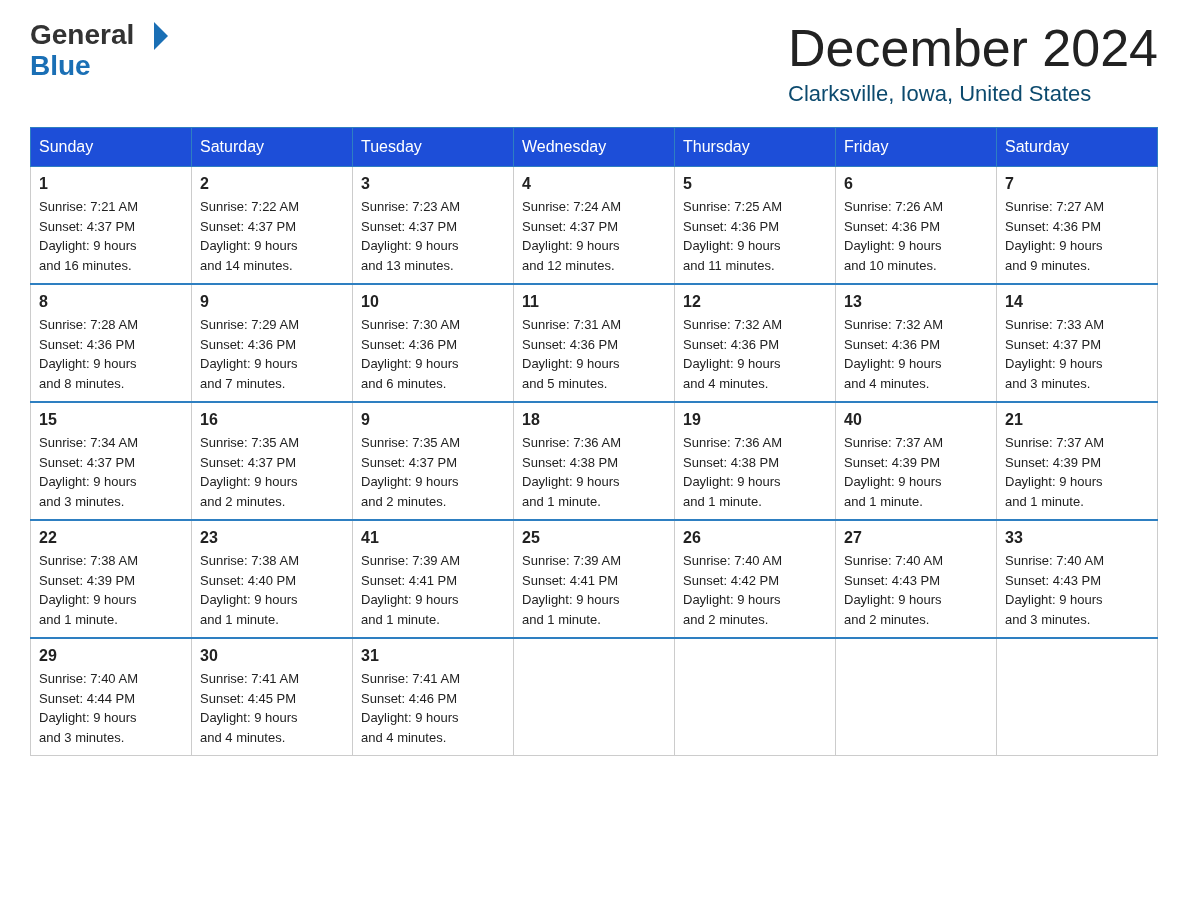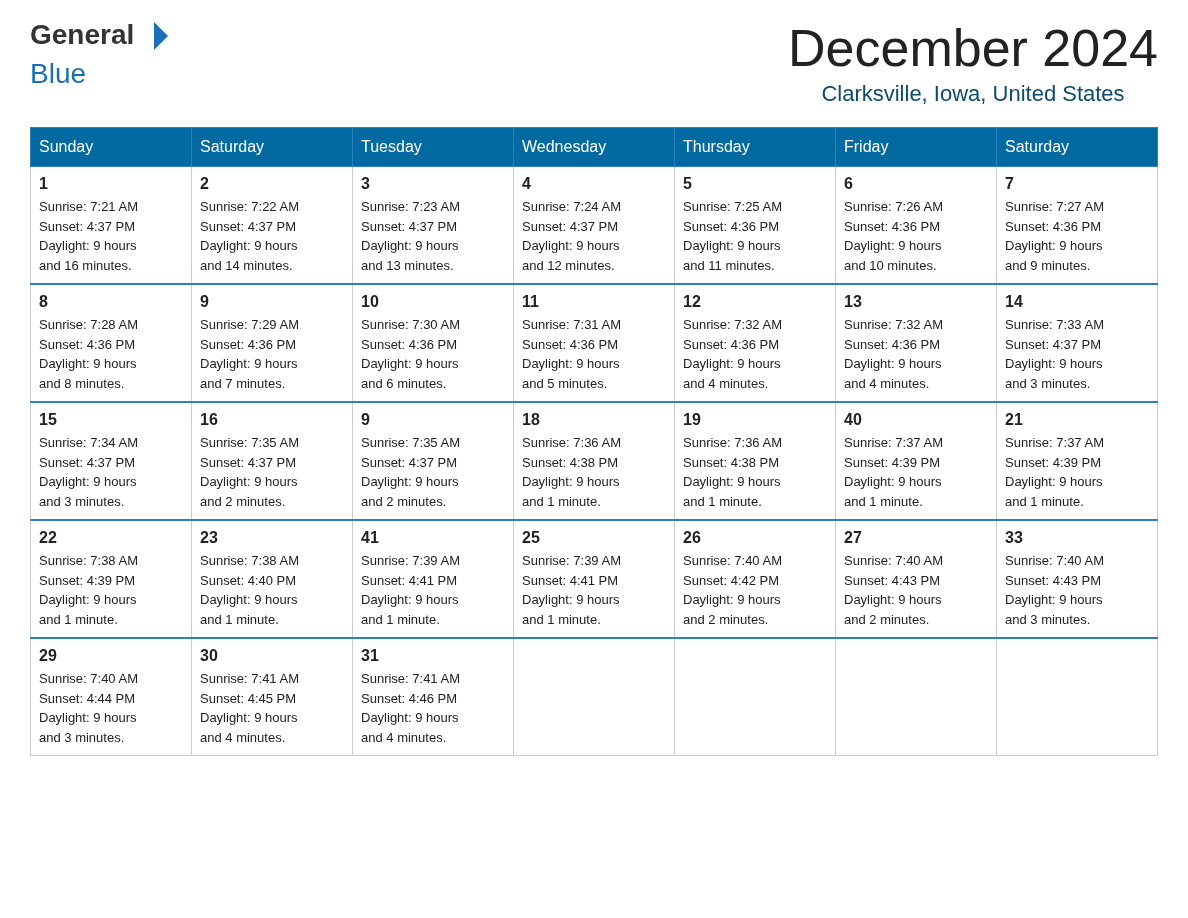--- a/index.html
+++ b/index.html
@@ -38,45 +38,45 @@
       width: 0;
       height: 0;
       border-left: 14px solid #1a6fb5;
       border-top: 14px solid transparent;
       border-bottom: 14px solid transparent;
       margin-left: 2px;
       margin-top: 2px;
     }
     .logo-blue {
       color: #1a6fb5;
-      font-weight: normal;
+      font-weight: bold;
       font-size: 28px;
-      margin-top: 10px;
+      margin-top: 2px;
     }
     .title-section {
-      text-align: center;
+      text-align: left;
     }
     .month-title {
       font-size: 52px;
       font-weight: normal;
       color: #222;
       line-height: 1.1;
     }
     .location {
       font-size: 22px;
       color: #0c4a6e;
       margin-top: 4px;
     }
     table {
       width: 100%;
       border-collapse: collapse;
       table-layout: fixed;
     }
     thead th {
-      background-color: #0369a1;
+      background-color: #1d4ed8;
       color: white;
       padding: 10px 8px;
       font-size: 16px;
       font-weight: normal;
       text-align: left;
       border: 1px solid #2e7fc1;
     }
     tbody td {
       vertical-align: top;
       padding: 8px 8px;

